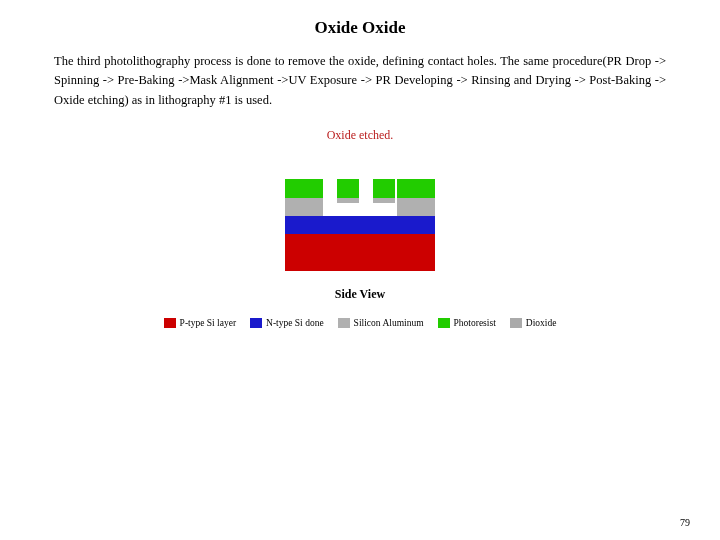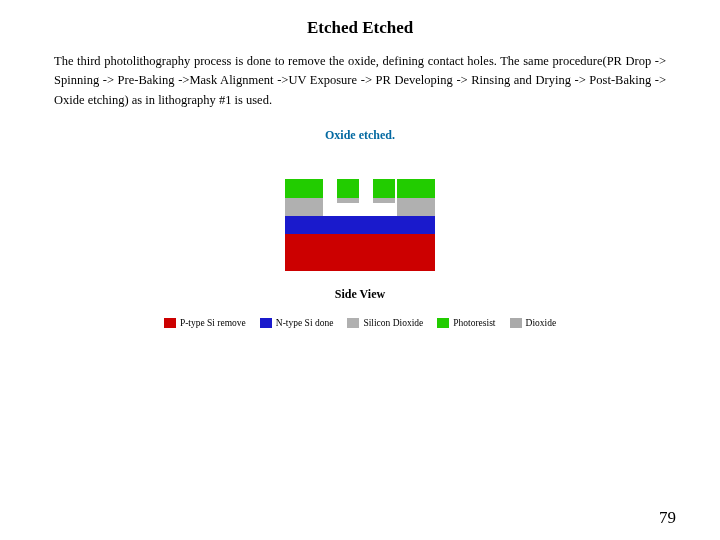--- a/index.html
+++ b/index.html
@@ -33,22 +33,22 @@
       text-align: justify;
     }
     .diagram-area {
       display: flex;
       flex-direction: column;
       align-items: center;
       margin-top: 4px;
     }
     .oxide-label {
       font-size: 12px;
-      font-weight: bold;
-      color: #0369a1;
+      font-weight: normal;
+      color: #b91c1c;
       margin-bottom: 8px;
       font-family: Times New Roman, Times, serif;
     }
     .views-row {
       display: flex;
       flex-direction: column;
       align-items: center;
       gap: 24px;
       justify-content: center;
     }
@@ -96,30 +96,30 @@
       flex-shrink: 0;
     }
     .legend-text {
       font-size: 9.5px;
       font-family: Times New Roman, Times, serif;
       white-space: nowrap;
     }
     .page-number {
       position: absolute;
       bottom: 12px;
-      right: 44px;
-      font-size: 17px;
+      right: 30px;
+      font-size: 10px;
       font-family: Times New Roman, Times, serif;
     }
   </style>
 </head>
 <body>
 
 <div class="page">
-  <h1>Etched Etched</h1>
+  <h1>Oxide Oxide</h1>
   <p class="description">The third photolithography process is done to remove the oxide, defining contact holes. The same procedure(PR Drop -&gt; Spinning -&gt; Pre-Baking -&gt;Mask Alignment -&gt;UV Exposure -&gt; PR Developing -&gt; Rinsing and Drying -&gt; Post-Baking -&gt; Oxide etching) as in lithography #1 is used.</p>
 
   <div class="diagram-area">
     <div class="oxide-label">Oxide etched.</div>
 
     <div class="views-row">
 
       <div class="view-container">
         <svg class="side-view-svg" viewBox="0 0 170 130">
 
@@ -144,29 +144,29 @@
         </svg>
         <div class="view-label">Side View</div>
       </div>
 
 
     </div>
 
     <div class="legend">
       <div class="legend-item">
         <span class="legend-box" style="background:#cc0000;"></span>
-        <span class="legend-text">P-type Si remove</span>
+        <span class="legend-text">P-type Si layer</span>
       </div>
       <div class="legend-item">
         <span class="legend-box" style="background:#1a1acc;"></span>
         <span class="legend-text">N-type Si done</span>
       </div>
       <div class="legend-item">
         <span class="legend-box" style="background:#b0b0b0;"></span>
-        <span class="legend-text">Silicon Dioxide</span>
+        <span class="legend-text">Silicon Aluminum</span>
       </div>
       <div class="legend-item">
         <span class="legend-box" style="background:#22cc00;"></span>
         <span class="legend-text">Photoresist</span>
       </div>
       <div class="legend-item">
         <span class="legend-box" style="background:#aaaaaa;"></span>
         <span class="legend-text">Dioxide</span>
       </div>
     </div>

